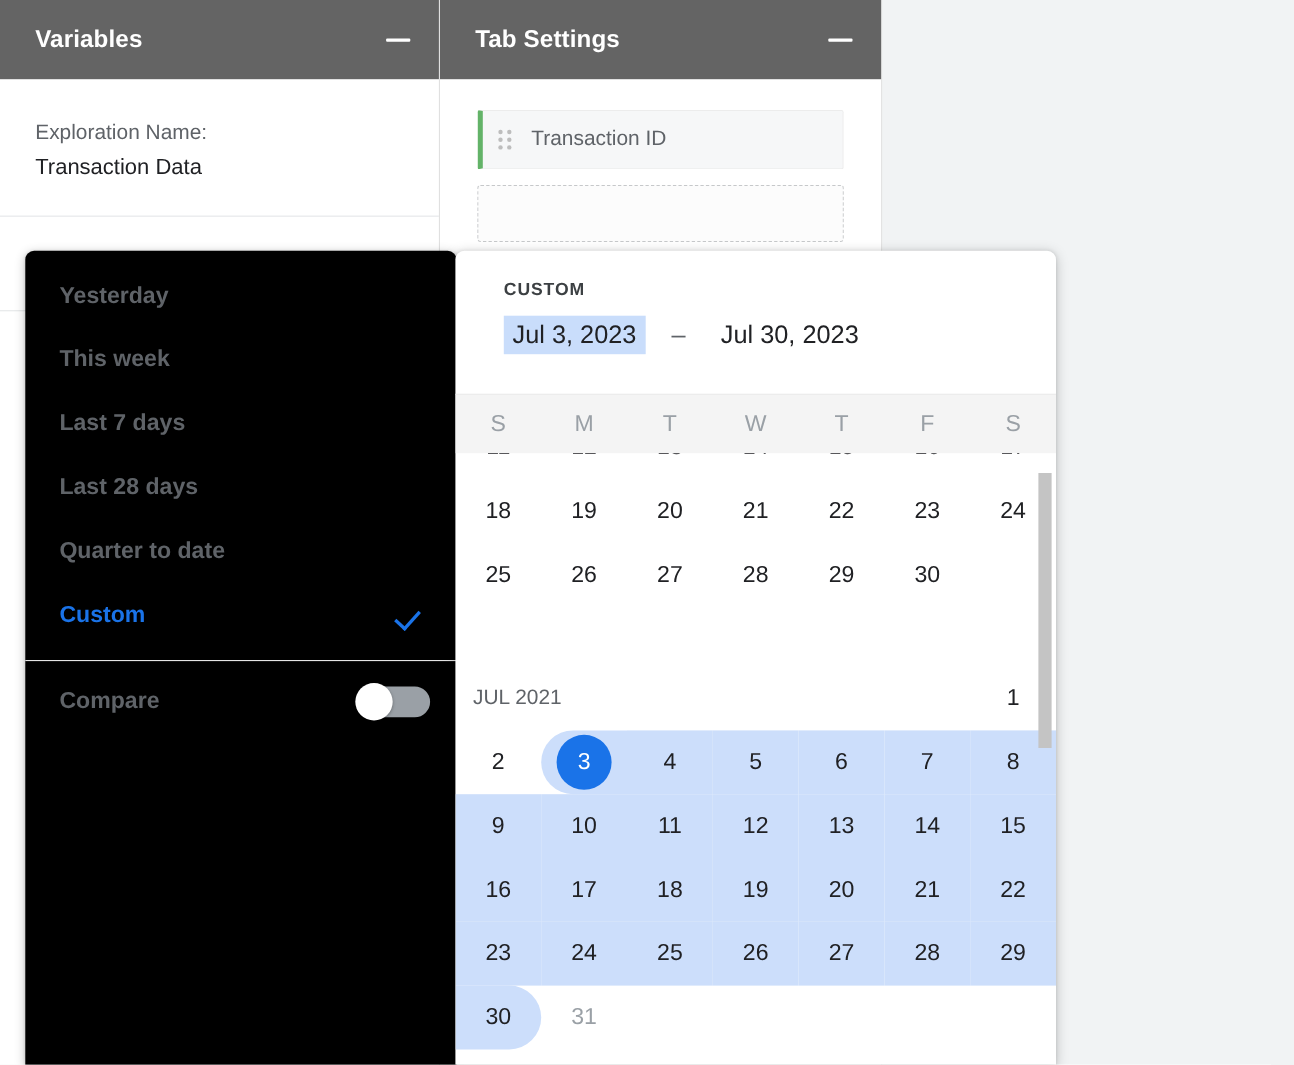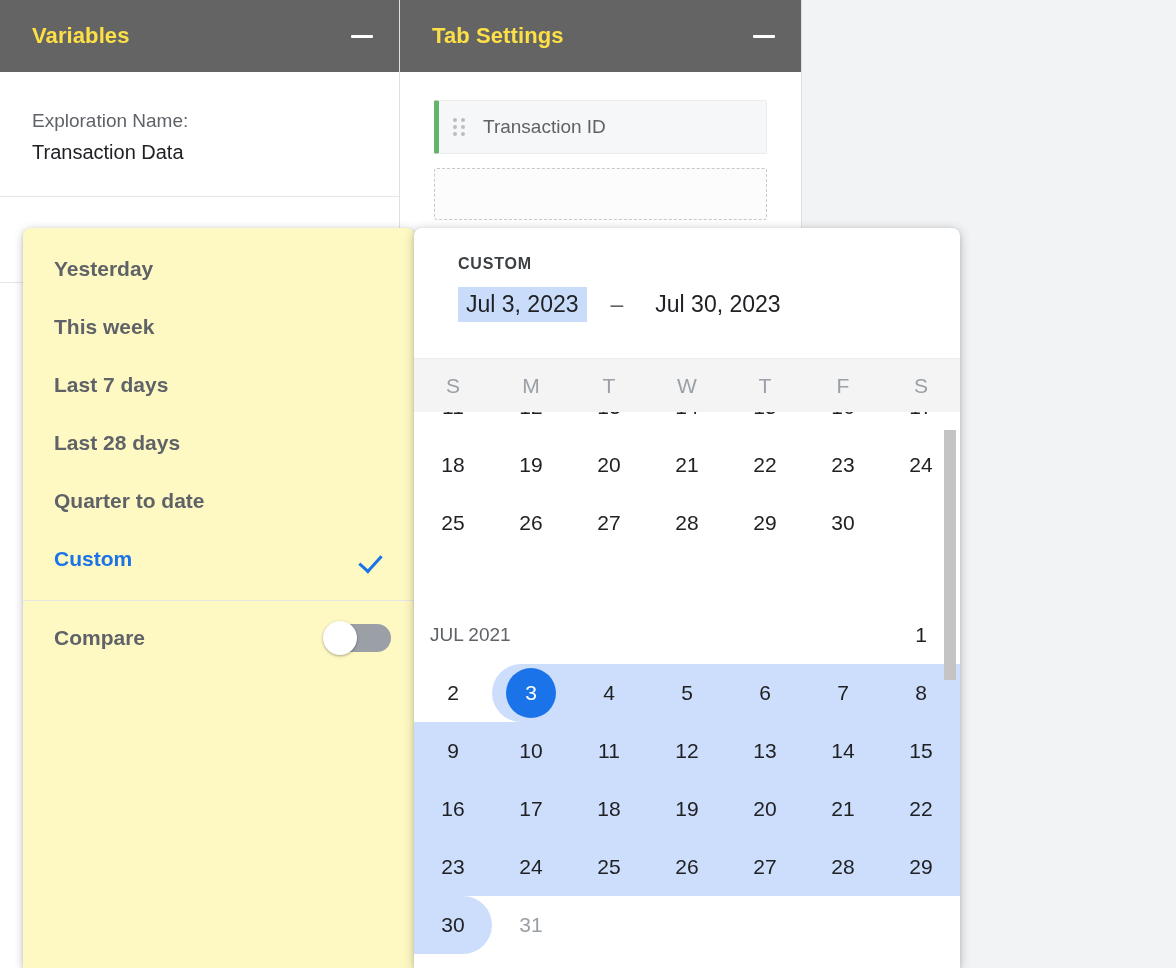--- a/index.html
+++ b/index.html
@@ -7,21 +7,21 @@
     width: 1176px; height: 968px;
     font-family: "Liberation Sans", sans-serif;
     background: #ffffff;
     overflow: hidden;
   }
   #root { position: relative; width: 1176px; height: 968px; background: #f1f3f4; }
 
   
   .panel { position: absolute; background: #ffffff; }
   .panel-header {
-    background: #646464; color: #fde047;
+    background: #646464; color: #ffffff;
     height: 72px; display: flex; align-items: center;
     padding: 0 24px 0 32px;
   }
   .panel-title { font-size: 22px; font-weight: bold; letter-spacing: .1px; flex: 1; }
   .minimize-icon { width: 26px; height: 26px; position: relative; cursor: pointer; }
   .minimize-icon::after {
     content: ""; position: absolute; left: 2px; top: 12px;
     width: 22px; height: 3px; background: #ffffff; border-radius: 1px;
   }
 
@@ -70,21 +70,21 @@
   .totals-row td { height: 100px; }
   .totals-lbl { text-align: center; font-size: 20px; font-weight: bold; color: #202124; }
   .data-row td { height: 65px; }
   .data-lbl { text-align: center; font-size: 21px; color: #202124; }
   .barcell { position: relative; background: #ebebeb; border-left: 1px solid #e8eaed !important; }
   .barcell .bar { position: absolute; left: 0; right: 0; bottom: 0; height: 5px; background: #4285f4; }
 
   
   #range-menu {
     position: absolute; left: 23px; top: 228px; width: 392px; height: 740px;
-    background: #fef9c3; border-radius: 8px 8px 0 0;
+    background: #000000; border-radius: 8px 8px 0 0;
     box-shadow: 0 2px 10px rgba(0,0,0,.24), 0 1px 3px rgba(0,0,0,.12);
     padding-top: 12px;
   }
   .menu-item {
     display: flex; align-items: center; height: 58px; padding: 0 28px 0 31px;
     font-size: 21px; font-weight: bold; color: #5f6368; cursor: pointer;
   }
   .menu-item .mi-label { flex: 1; }
   .menu-item.selected { background: #eaeaea; }
   .menu-item.custom { color: #1a73e8; }

